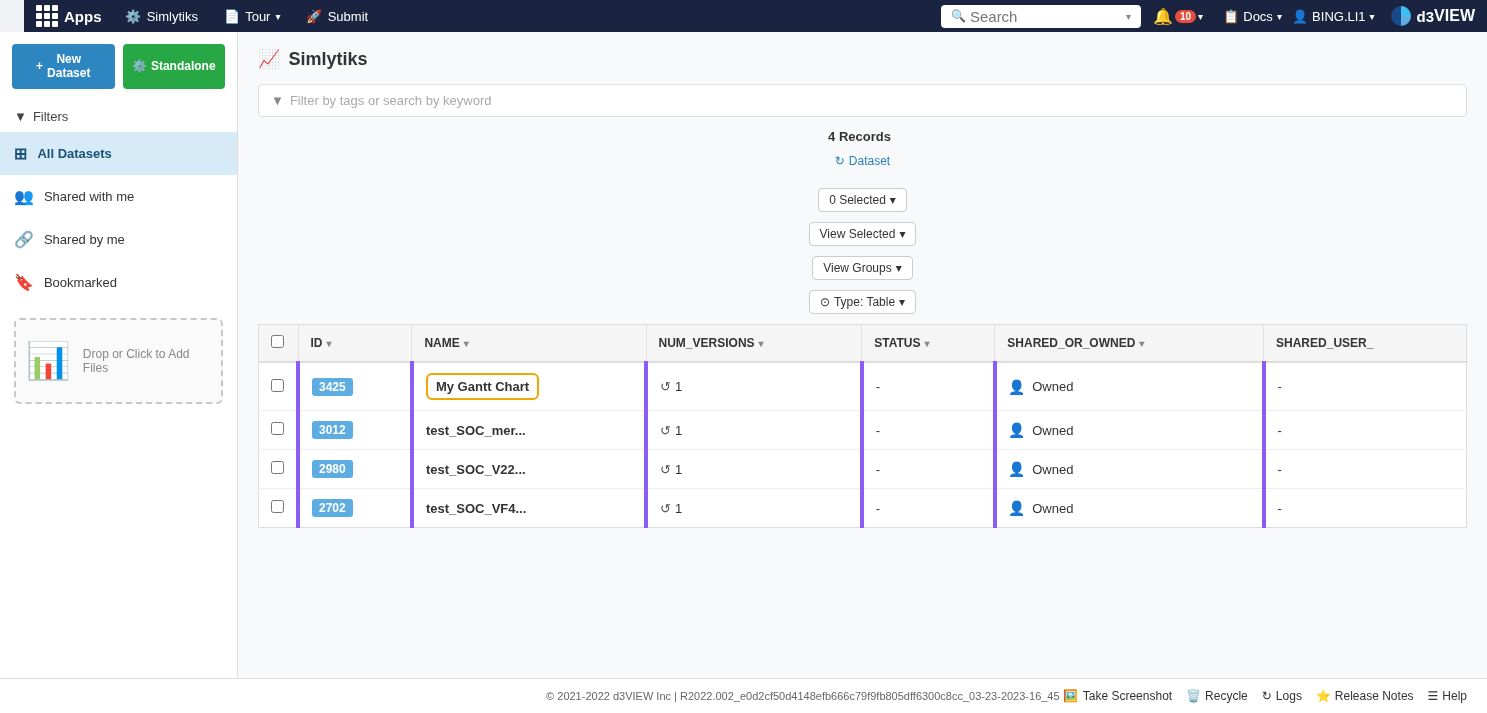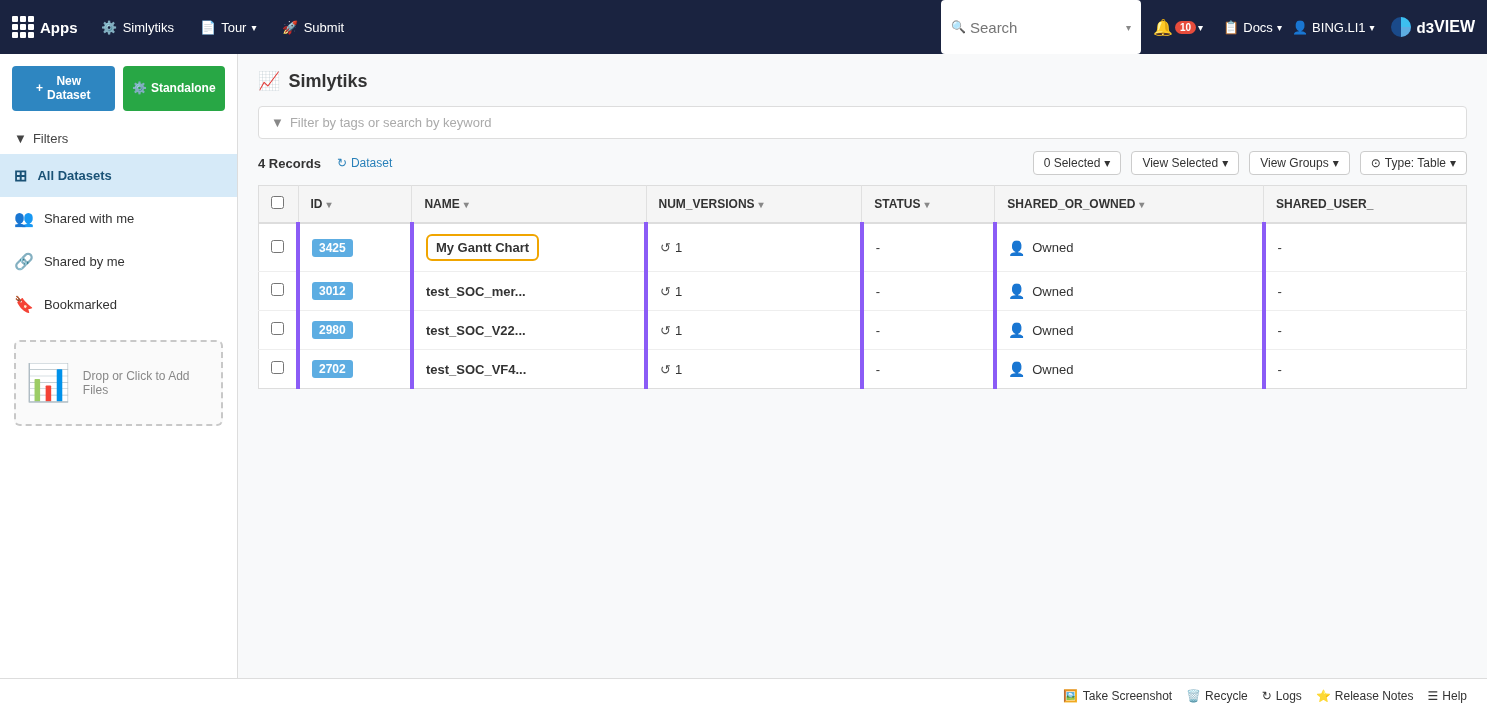--- a/index.html
+++ b/index.html
@@ -3,23 +3,25 @@
   <meta charset="utf-8">
   <style>
     * { box-sizing: border-box; margin: 0; padding: 0; }
     body { font-family: Arial, sans-serif; font-size: 13px; background: #f0f2f5; display: flex; flex-direction: column; min-height: 100vh; }
 
     
     .top-nav {
       background: #1a2340;
       color: white;
       display: flex;
+      align-items: center;
       padding: 0 12px;
-      height: 54px;
+      height: 32px;
       flex-shrink: 0;
+      margin-left: 24px;
     }
     .top-nav .nav-brand {
       display: flex;
       align-items: center;
       gap: 6px;
       margin-right: 20px;
       font-size: 15px;
       font-weight: bold;
     }
     .top-nav .nav-brand .grid-icon {
@@ -227,20 +229,21 @@
       font-size: 13px;
       margin-bottom: 12px;
       cursor: text;
     }
 
     .toolbar {
       display: flex;
       align-items: center;
       gap: 10px;
       margin-bottom: 10px;
+      flex-direction: column;
     }
     .records-count {
       font-size: 13px;
       font-weight: bold;
       color: #333;
       margin-right: 6px;
     }
     .btn-toolbar {
       display: flex;
       align-items: center;
@@ -630,20 +633,21 @@
             </td>
             <td>-</td>
           </tr>
         </tbody>
     </table>
   </main>
 </div>
 
 <footer class="footer">
   <div style="flex:1;"></div>
+  <div class="footer-center">© 2021-2022 d3VIEW Inc | R2022.002_e0d2cf50d4148efb666c79f9fb805dff6300c8cc_03-23-2023-16_45</div>
   <div class="footer-right">
     <div class="footer-right-item">
       <span>🖼️</span>
       <span>Take Screenshot</span>
     </div>
     <div class="footer-right-item">
       <span>🗑️</span>
       <span>Recycle</span>
     </div>
     <div class="footer-right-item">

